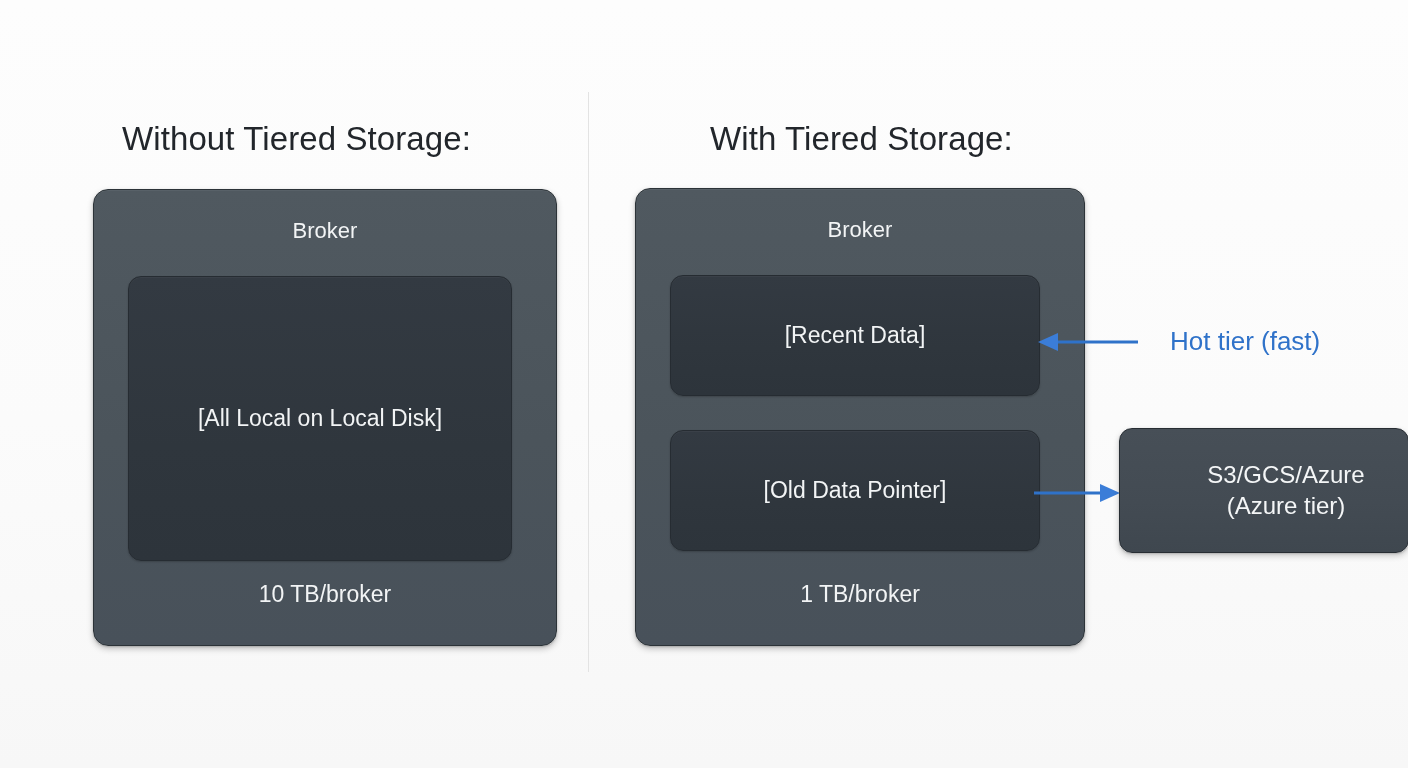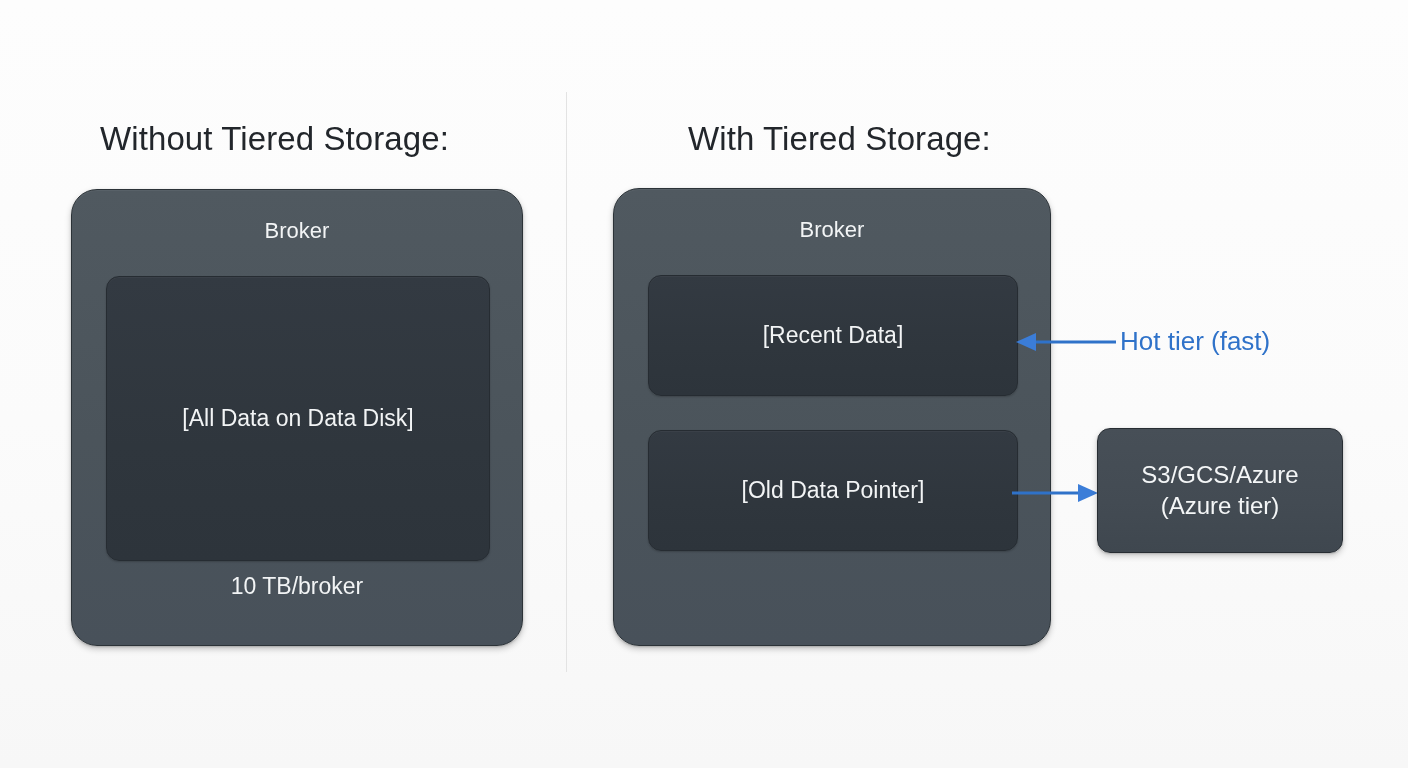--- a/index.html
+++ b/index.html
@@ -12,20 +12,21 @@
     height: 768px;
     position: relative;
     overflow: hidden;
     font-family: "Liberation Sans", sans-serif;
     background: linear-gradient(180deg, #fdfdfd 0%, #fbfbfb 55%, #f7f7f7 100%);
   }
 
   .stage {
     position: absolute;
     inset: 0;
+    margin-left: 22px;
   }
 
   
   .divider {
     position: absolute;
     left: 566px;
     top: 92px;
     width: 1px;
     height: 580px;
     background: #e3e3e3;
@@ -40,45 +41,46 @@
     letter-spacing: 0.1px;
     white-space: nowrap;
   }
   #title-left  { left: 100px; top: 120px; }
   #title-right { left: 688px; top: 120px; }
 
   
   .broker-card {
     position: absolute;
     background: linear-gradient(180deg, #505960 0%, #4b545b 55%, #48515a 100%);
-    border-radius: 26px;
+    border-radius: 15px;
     box-shadow: 0 3px 6px rgba(0,0,0,0.22),
                 0 1px 2px rgba(0,0,0,0.18),
                 inset 0 1px 0 rgba(255,255,255,0.05);
     border: 1px solid #2c3338;
+    padding-left: 12px;
   }
   #broker-left  { left: 71px;  top: 189px; width: 450px; height: 455px; }
   #broker-right { left: 613px; top: 188px; width: 436px; height: 456px; }
 
   .broker-label {
     position: absolute;
     left: 0;
     right: 0;
     top: 28px;
     text-align: center;
     color: #f2f4f5;
     font-size: 22px;
     font-weight: 400;
   }
 
   .broker-footer {
     position: absolute;
     left: 0;
     right: 0;
-    bottom: 45px;
+    bottom: 37px;
     text-align: center;
     color: #f2f4f5;
     font-size: 23px;
     font-weight: 400;
   }
 
   
   .data-block {
     position: absolute;
     background: linear-gradient(180deg, #333a42 0%, #2f363d 60%, #2d343b 100%);
@@ -108,26 +110,27 @@
     border-radius: 13px;
     border: 1px solid #272d33;
     box-shadow: 0 3px 6px rgba(0,0,0,0.2), 0 1px 2px rgba(0,0,0,0.16);
     display: flex;
     flex-direction: column;
     align-items: center;
     justify-content: center;
     color: #f4f6f7;
     font-size: 24px;
     line-height: 1.28;
+    padding-left: 44px;
   }
 
   
   #hot-tier-label {
     position: absolute;
-    left: 1120px;
+    left: 1148px;
     top: 326px;
     font-size: 26px;
     color: #2f72c9;
     white-space: nowrap;
   }
 
   .arrow-svg {
     position: absolute;
     overflow: visible;
   }
@@ -140,35 +143,36 @@
 <div class="stage">
 
   <div class="divider"></div>
 
   <div class="panel-title" id="title-left">Without Tiered Storage:</div>
 
   <div class="broker-card" id="broker-left">
 
     <div class="broker-label">Broker</div>
 
-    <div class="data-block" id="block-all-data">[All Data on Data Disk]</div>
+    <div class="data-block" id="block-all-data">[All Local on Local Disk]</div>
 
     <div class="broker-footer">10 TB/broker</div>
   </div>
 
   <div class="panel-title" id="title-right">With Tiered Storage:</div>
 
   <div class="broker-card" id="broker-right">
 
     <div class="broker-label">Broker</div>
 
     <div class="data-block" id="block-old-data-ptr">[Old Data Pointer]</div>
 
     <div class="data-block" id="block-recent-data">[Recent Data]</div>
 
+    <div class="broker-footer">1 TB/broker</div>
   </div>
 
   <svg class="arrow-svg" id="arrow-hot" viewBox="0 0 104 32">
     <line x1="104" y1="16" x2="22" y2="16" stroke="#2f72c9" stroke-width="3.2"></line>
     <polygon points="4,16 24,7 24,25" fill="#3b7dd8"></polygon>
   </svg>
 
   <div id="hot-tier-label">Hot tier (fast)</div>
 
   <svg class="arrow-svg" id="arrow-cold" viewBox="0 0 90 32">

